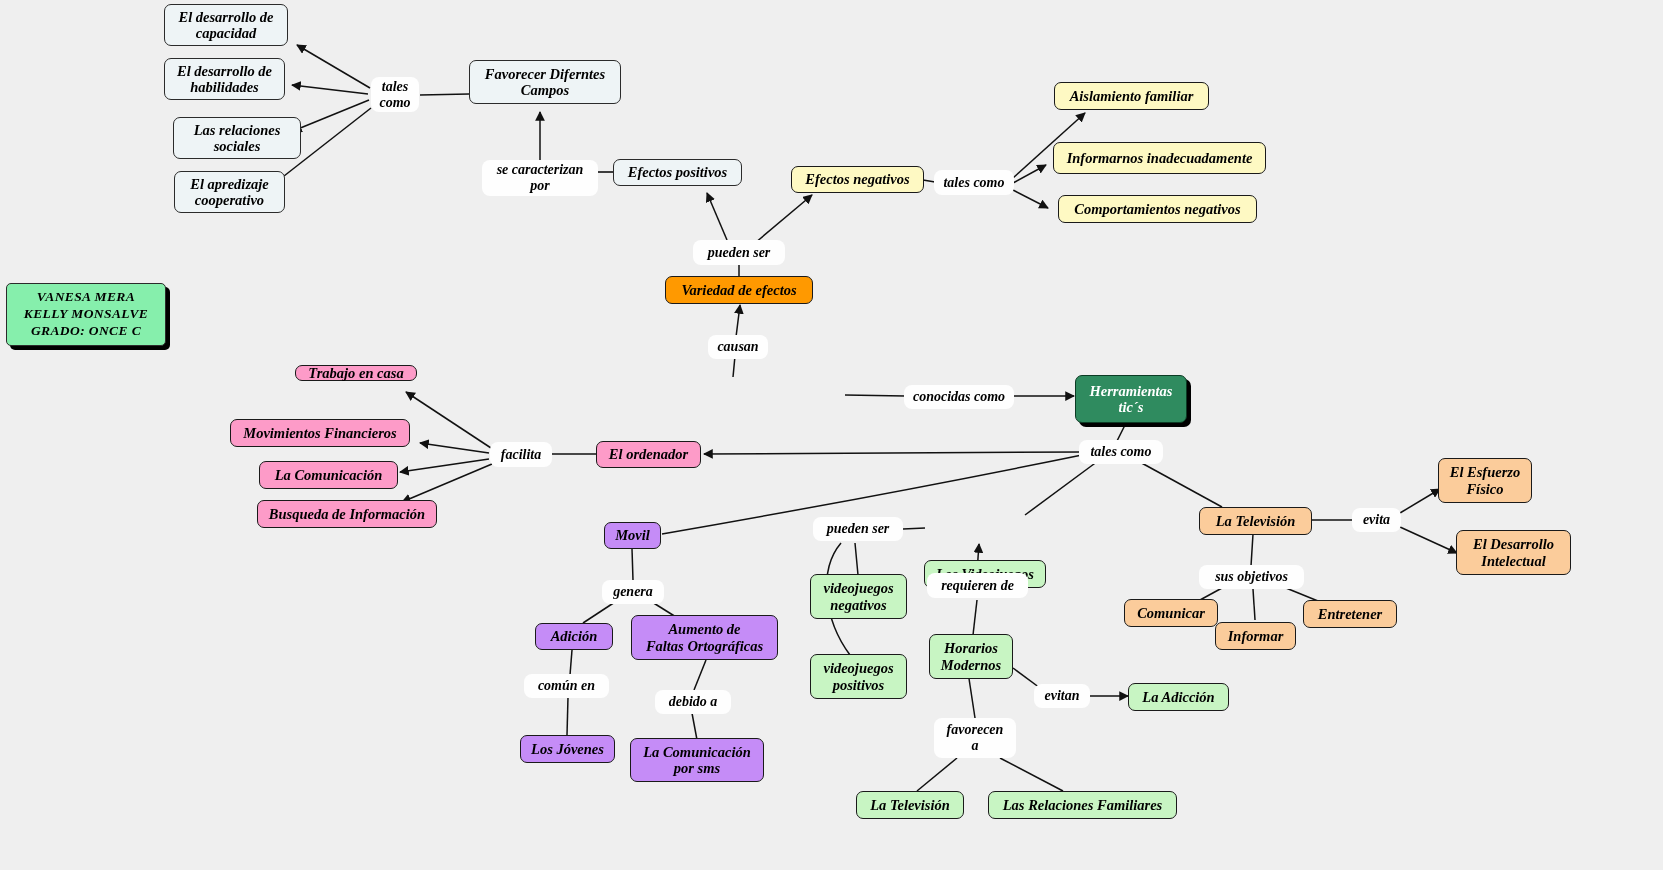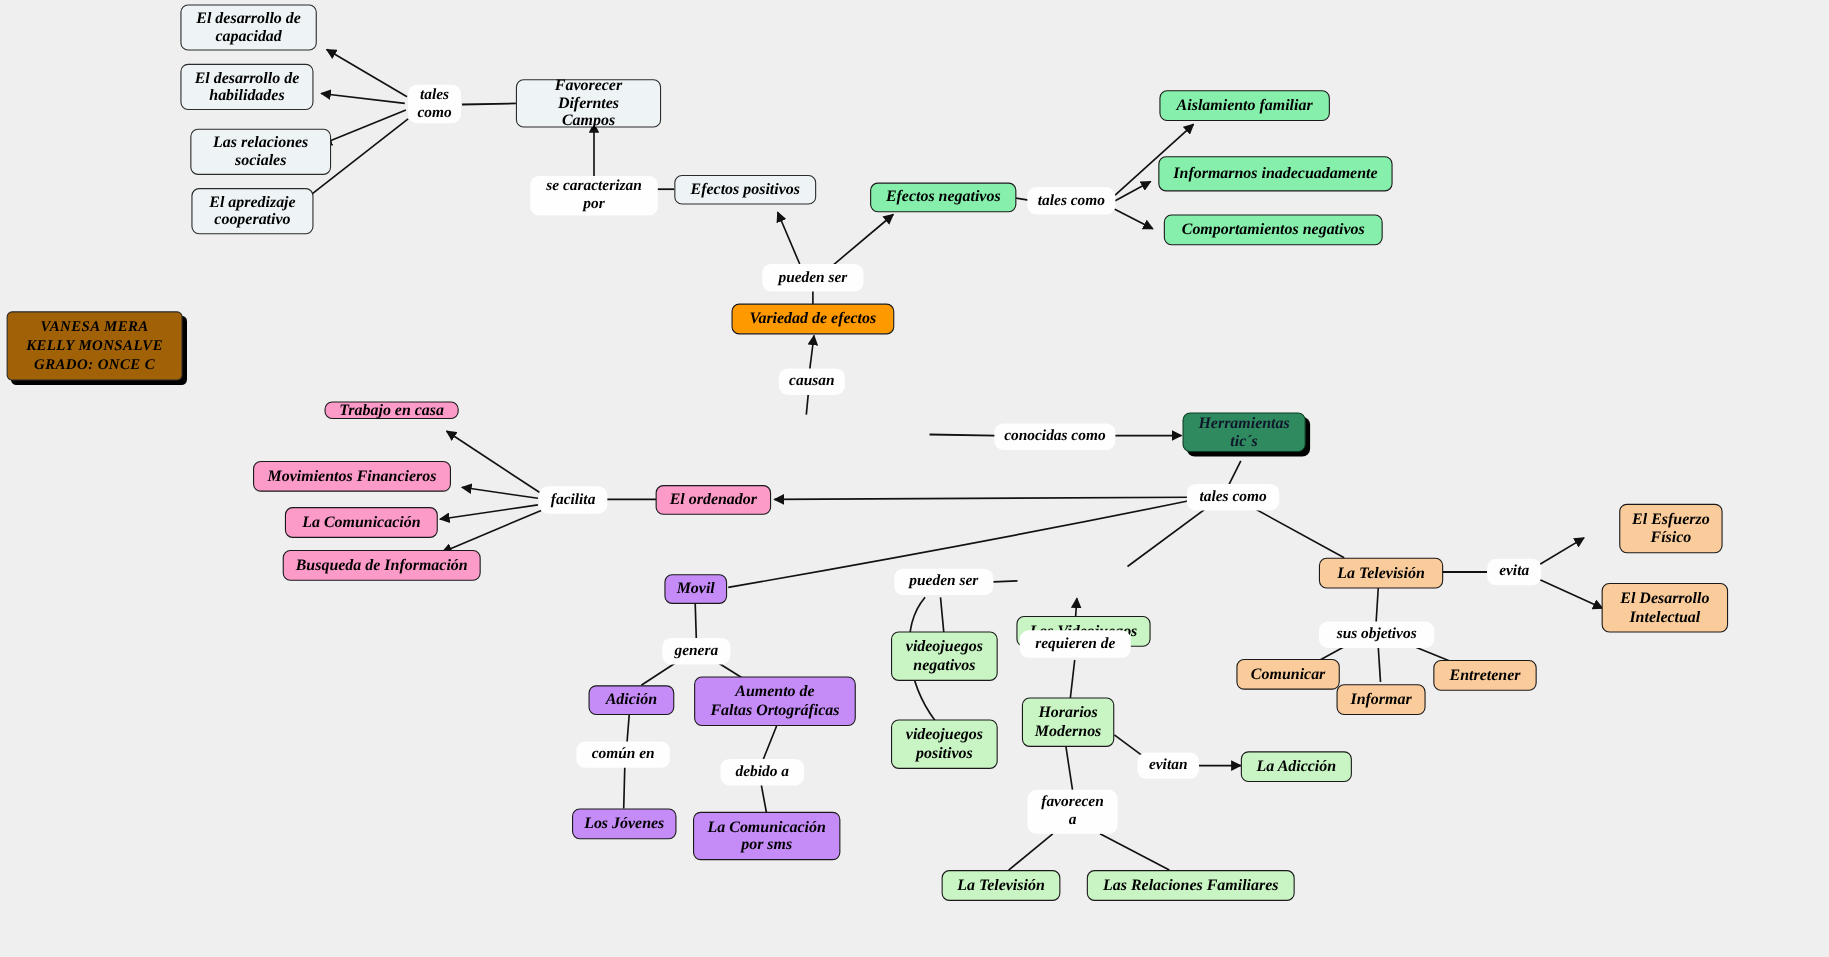--- a/index.html
+++ b/index.html
@@ -23,29 +23,29 @@
     font-weight:bold;
     color:#000;
     line-height:1.12;
     padding:3px 7px;
     border-radius:7px;
     z-index:5;
     white-space:pre-line;
   }
   
   .c-blue{background:#eef4f6;border:1.3px solid #2b2b2b;font-size:14.5px;}
-  .c-yellow{background:#86efac;border:1.3px solid #1a1a1a;font-size:14.5px;}
+  .c-yellow{background:#fef9c3;border:1.3px solid #1a1a1a;font-size:14.5px;}
   .c-orange{background:#ff9900;border:1.3px solid #1a1a1a;font-size:14.5px;}
   .c-pink{background:#fd9bc8;border:1.3px solid #1a1a1a;font-size:14.5px;}
   .c-purple{background:#c58cf7;border:1.3px solid #1a1a1a;font-size:14.5px;}
   .c-green{background:#c8f5c3;border:1.3px solid #1a1a1a;font-size:14.5px;}
   .c-dgreen{background:#2f8b5f;border:1.3px solid #0c3b24;font-size:14.5px;}
   .c-peach{background:#fbcc9b;border:1.3px solid #1a1a1a;font-size:14.5px;}
   .c-main{background:#8dbef5;border:1.6px solid #1a1a1a;font-size:16px;font-style:italic;letter-spacing:.3px;}
-  .c-legend{background:#a16207;border:1.3px solid #2b2b2b;font-size:13.5px;font-style:italic;
+  .c-legend{background:#86efac;border:1.3px solid #2b2b2b;font-size:13.5px;font-style:italic;
             font-weight:bold;letter-spacing:.4px;line-height:1.25;border-radius:5px;}
 
   .shadow{box-shadow:4px 4px 0 #000;}
 
   
   .link{
     position:absolute;
     box-sizing:border-box;
     display:flex;align-items:center;justify-content:center;
     text-align:center;
@@ -150,21 +150,21 @@
   <div class="node c-blue" style="left:164px;top:58px;width:121px;height:42px;">El desarrollo de
 habilidades</div>
   <div class="node c-blue" style="left:173px;top:117px;width:128px;height:42px;">Las relaciones
 sociales</div>
   <div class="node c-blue" style="left:174px;top:171px;width:111px;height:42px;">El apredizaje
 cooperativo</div>
 
   <div class="link" style="left:371px;top:77px;width:48px;height:35px;">tales
 como</div>
 
-  <div class="node c-blue" style="left:469px;top:72px;width:132px;height:44px;">Favorecer Diferntes
+  <div class="node c-blue" style="left:469px;top:60px;width:152px;height:44px;">Favorecer Diferntes
 Campos</div>
 
   <div class="link" style="left:482px;top:160px;width:116px;height:36px;">se caracterizan
 por</div>
 
   <div class="node c-blue" style="left:613px;top:159px;width:129px;height:27px;">Efectos positivos</div>
 
   <div class="node c-yellow" style="left:791px;top:166px;width:133px;height:27px;">Efectos negativos</div>
 
   <div class="link" style="left:934px;top:170px;width:80px;height:25px;">tales como</div>
@@ -175,21 +175,21 @@
 
   <div class="link" style="left:693px;top:240px;width:92px;height:25px;">pueden ser</div>
 
   <div class="node c-orange" style="left:665px;top:276px;width:148px;height:28px;">Variedad de efectos</div>
 
   <div class="link" style="left:708px;top:335px;width:60px;height:24px;">causan</div>
 
 
   <div class="link" style="left:904px;top:385px;width:110px;height:24px;">conocidas como</div>
 
-  <div class="node c-dgreen shadow" style="left:1075px;top:375px;width:112px;height:36px;color:#0f172a;">Herramientas
+  <div class="node c-dgreen shadow" style="left:1075px;top:375px;width:112px;height:48px;color:#ffffff;">Herramientas
 tic´s</div>
 
   <div class="link" style="left:1079px;top:440px;width:84px;height:24px;">tales como</div>
 
   <div class="node c-pink" style="left:596px;top:441px;width:105px;height:27px;">El ordenador</div>
 
   <div class="link" style="left:490px;top:442px;width:62px;height:25px;">facilita</div>
 
   <div class="node c-pink" style="left:295px;top:365px;width:122px;height:16px;">Trabajo en casa</div>
   <div class="node c-pink" style="left:230px;top:419px;width:180px;height:28px;">Movimientos Financieros</div>
@@ -232,21 +232,21 @@
   <div class="link" style="left:934px;top:718px;width:82px;height:40px;">favorecen
 a</div>
 
   <div class="node c-green" style="left:856px;top:791px;width:108px;height:28px;">La Televisión</div>
   <div class="node c-green" style="left:988px;top:791px;width:189px;height:28px;">Las Relaciones Familiares</div>
 
   <div class="node c-peach" style="left:1199px;top:507px;width:113px;height:28px;">La Televisión</div>
 
   <div class="link" style="left:1352px;top:508px;width:49px;height:24px;">evita</div>
 
-  <div class="node c-peach" style="left:1438px;top:458px;width:94px;height:45px;margin-left:34px;">El Esfuerzo
+  <div class="node c-peach" style="left:1438px;top:458px;width:94px;height:45px;">El Esfuerzo
 Físico</div>
   <div class="node c-peach" style="left:1456px;top:530px;width:115px;height:45px;">El Desarrollo
 Intelectual</div>
 
   <div class="link" style="left:1199px;top:565px;width:105px;height:24px;">sus objetivos</div>
 
   <div class="node c-peach" style="left:1124px;top:599px;width:94px;height:28px;">Comunicar</div>
   <div class="node c-peach" style="left:1215px;top:622px;width:81px;height:28px;">Informar</div>
   <div class="node c-peach" style="left:1303px;top:600px;width:94px;height:28px;">Entretener</div>
 

